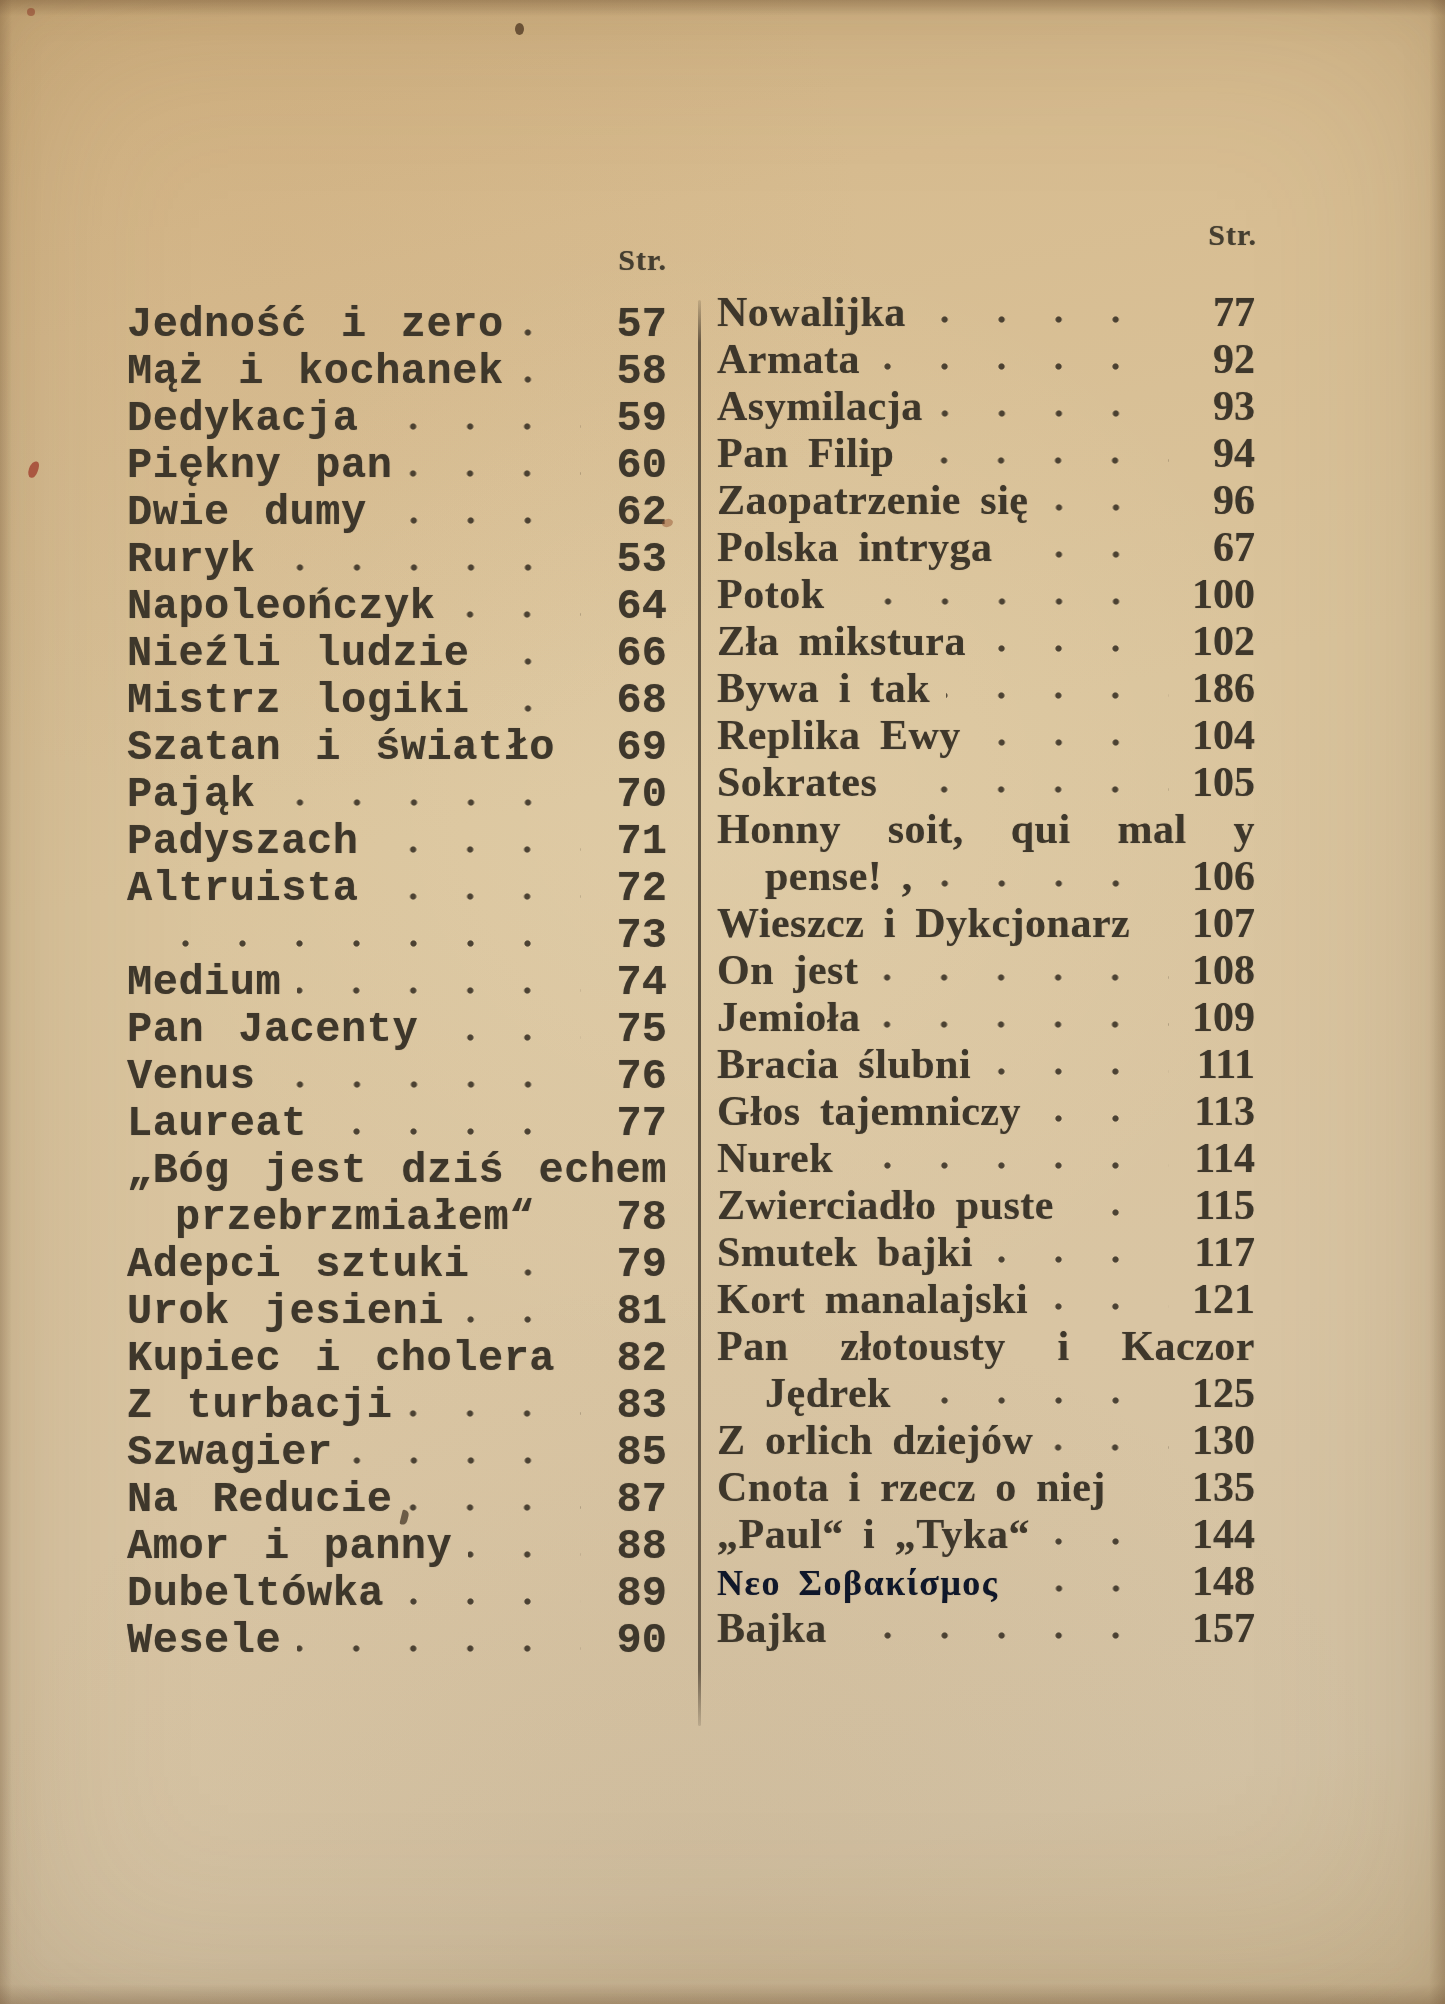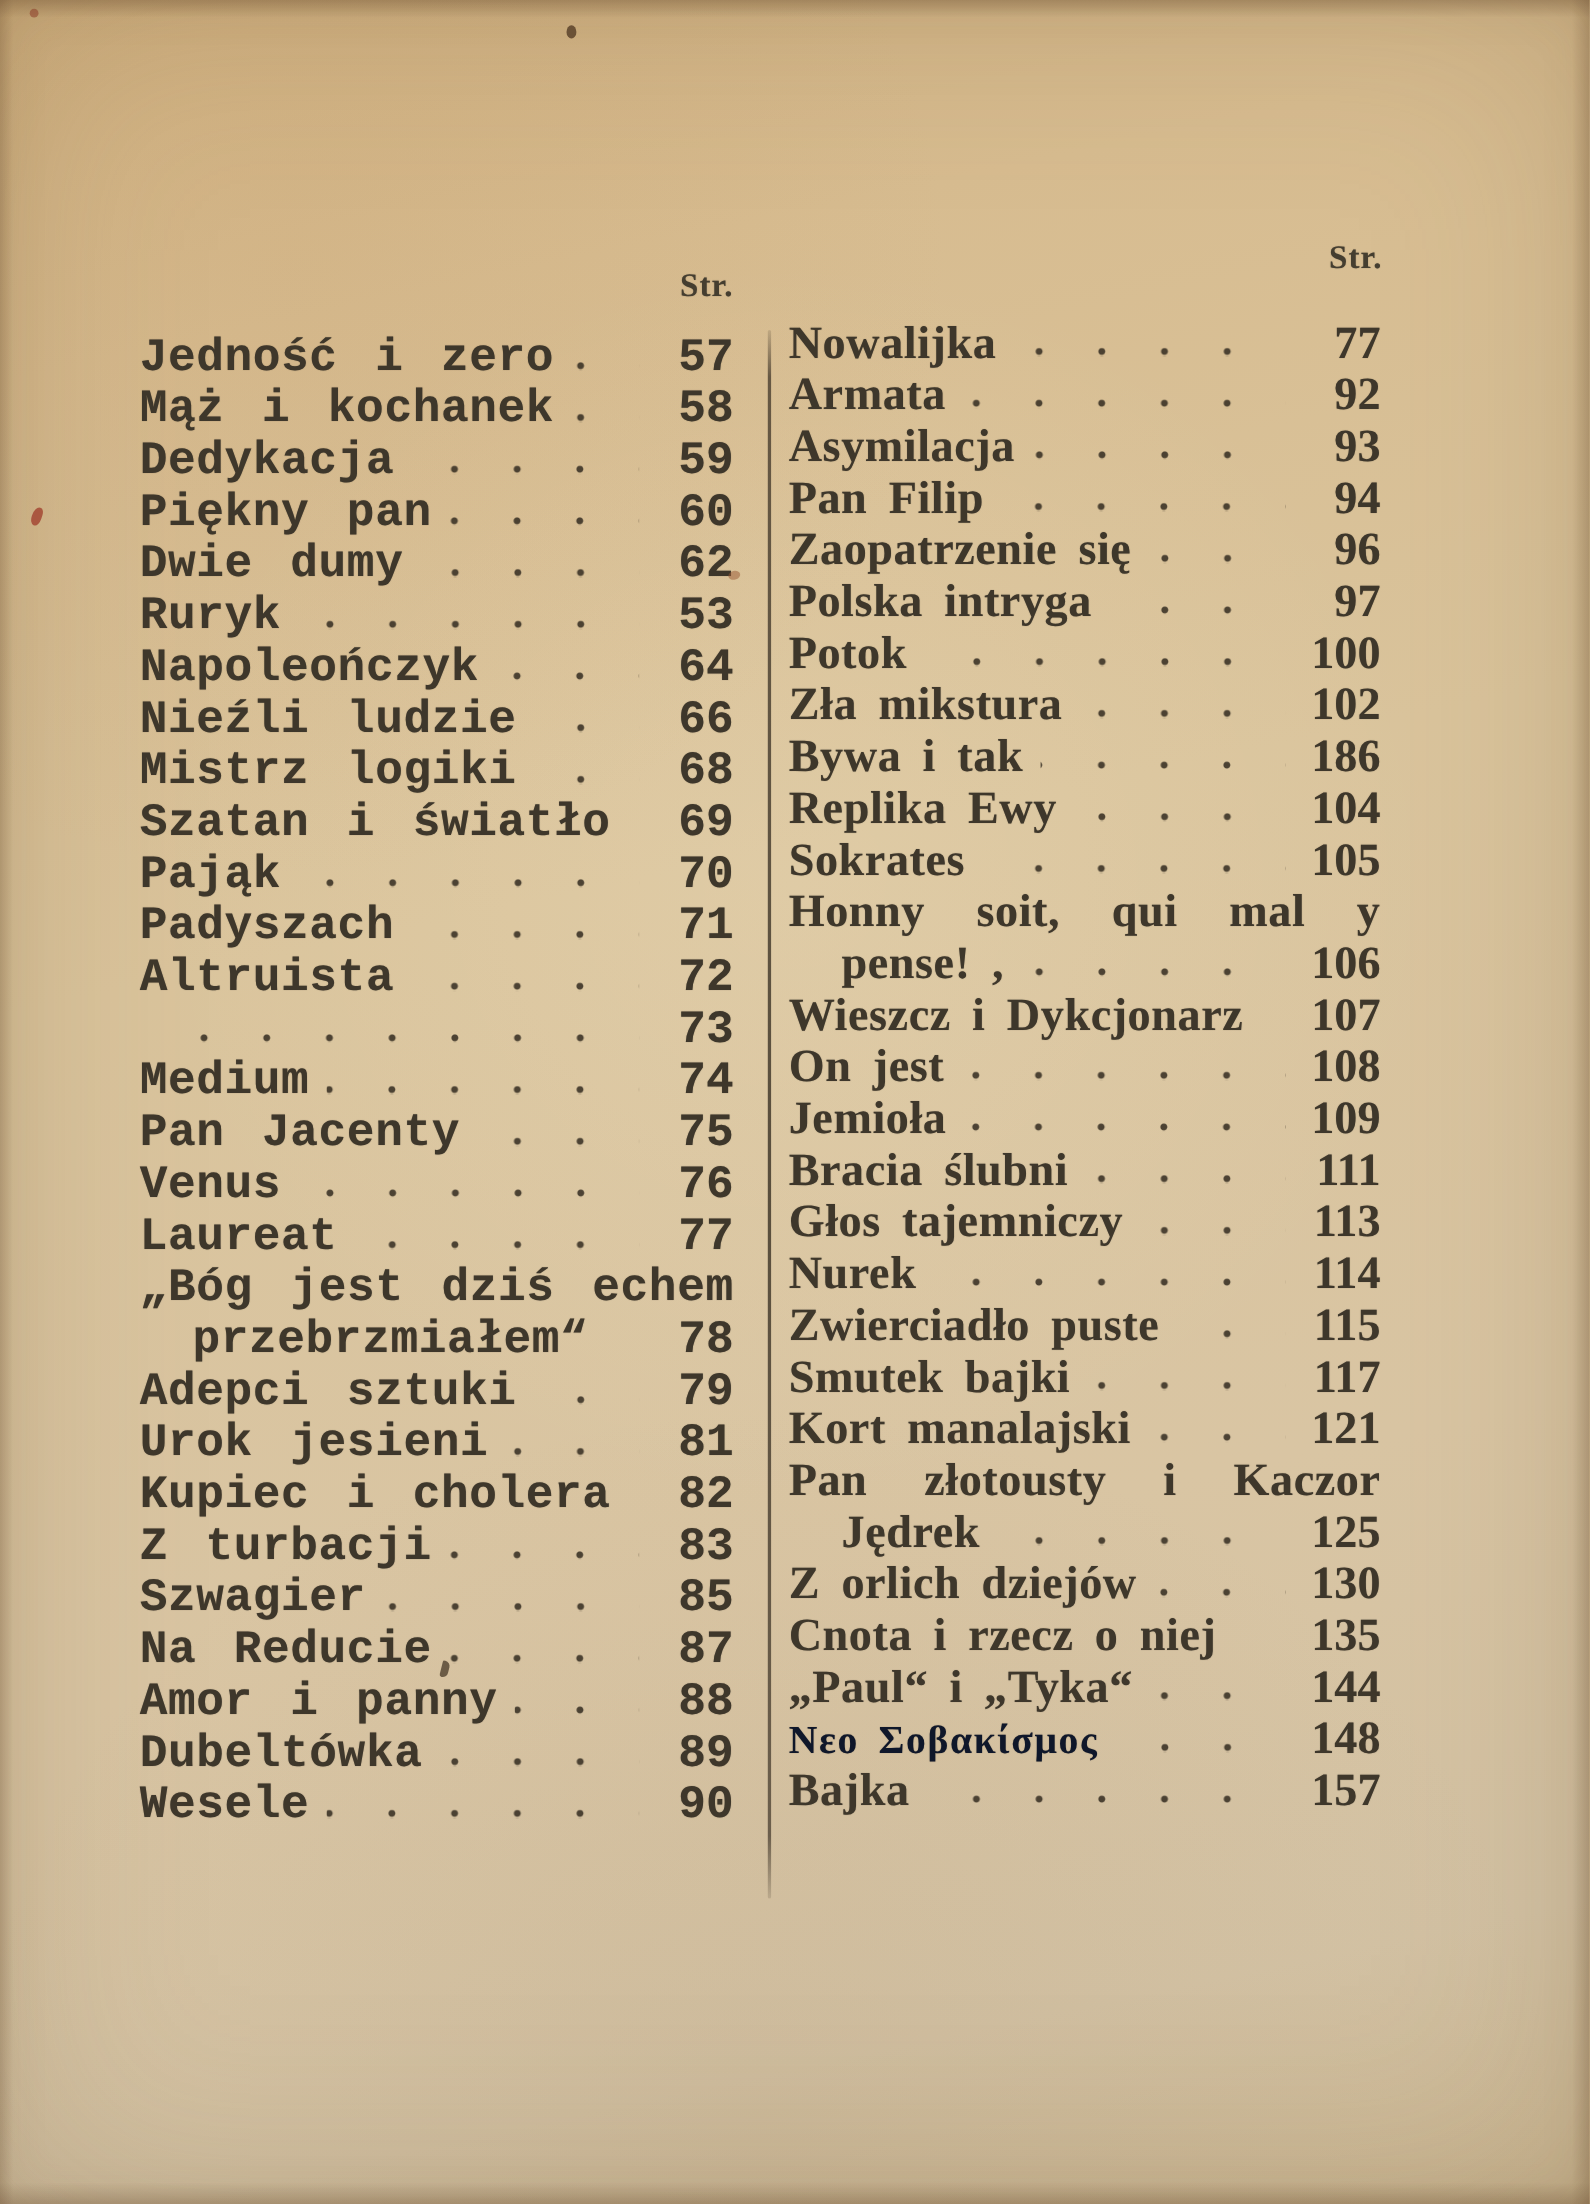--- a/index.html
+++ b/index.html
@@ -250,21 +250,21 @@
       <span class="pagenum">94</span>
     </div>
     <div class="row">
       <span class="title">Zaopatrzenie się</span>
       <span class="leader"></span>
       <span class="pagenum">96</span>
     </div>
     <div class="row">
       <span class="title">Polska intryga</span>
       <span class="leader"></span>
-      <span class="pagenum">97</span>
+      <span class="pagenum">67</span>
     </div>
     <div class="row">
       <span class="title">Potok</span>
       <span class="leader"></span>
       <span class="pagenum">100</span>
     </div>
     <div class="row">
       <span class="title">Zła mikstura</span>
       <span class="leader"></span>
       <span class="pagenum">102</span>

